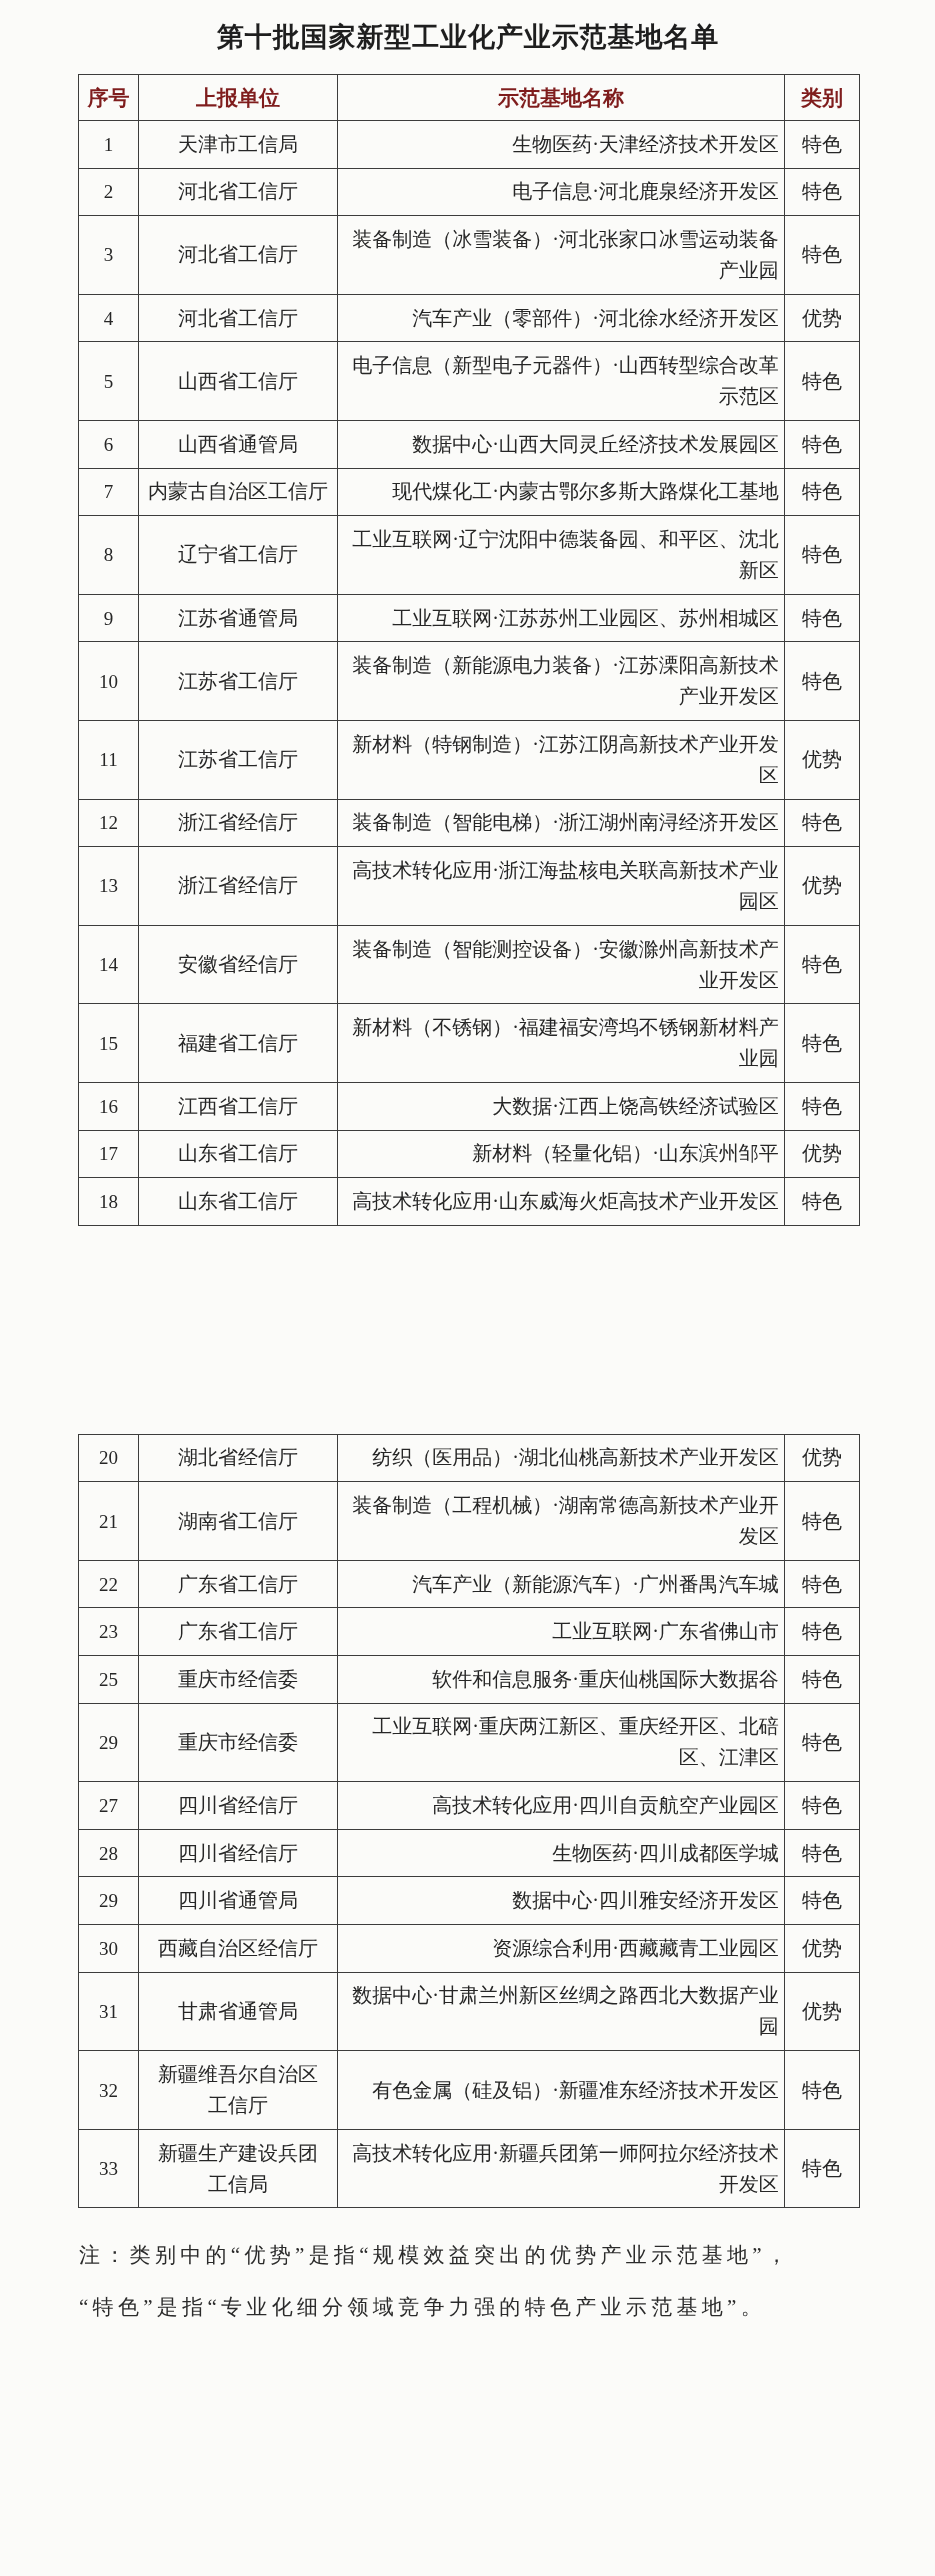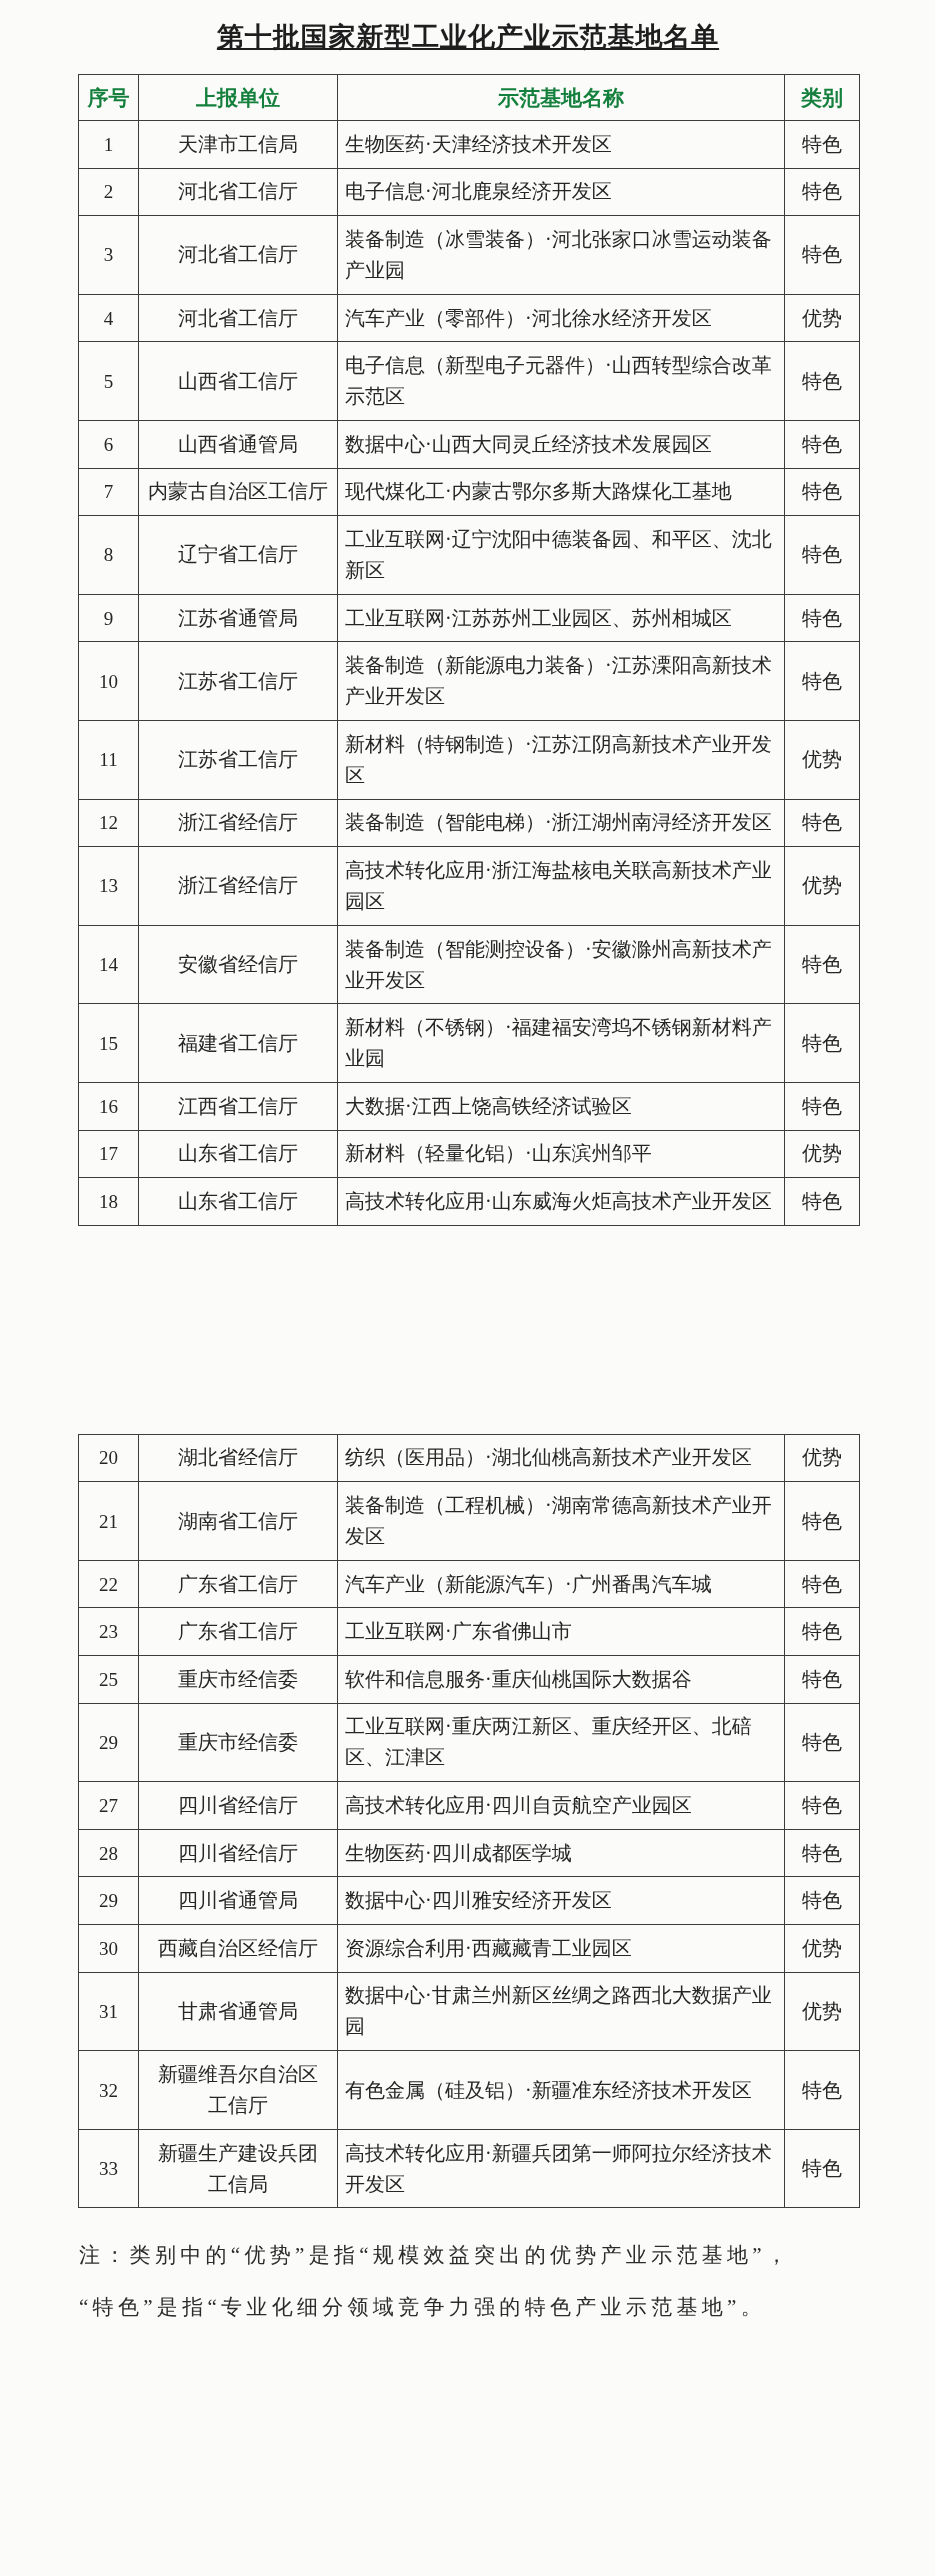--- a/index.html
+++ b/index.html
@@ -21,52 +21,51 @@
     letter-spacing: 10.4px;
     color: #2b2b2b;
   }
   .title {
     margin: 19px 78px 0 78px;
     text-align: center;
     font-weight: bold;
     font-size: 27px;
     letter-spacing: 0.9px;
     color: #1e1e1e;
-    text-decoration: underline;
   }
   table.bases {
     border-collapse: collapse;
     table-layout: fixed;
     margin-left: 78px;
     width: 782px;
     background: transparent;
   }
   table.bases.first { margin-top: 19px; }
   table.bases.second { margin-top: 208px; }
   .bases th, .bases td {
     border: 1.7px solid #3c3c3c;
     overflow: hidden;
   }
   .bases th {
     font-family: "Liberation Sans", "DejaVu Sans", sans-serif;
     font-weight: bold;
     font-size: 21px;
     height: 43px;
     text-align: center;
-    color: #15803d;
+    color: #7f1d1d;
   }
   .bases td {
     font-size: 20px;
     line-height: 31px;
     padding: 7.8px 3.5px;
     vertical-align: middle;
   }
   td.c-no   { text-align: center; font-size: 19px; }
   td.c-unit { text-align: center; padding: 7.8px 1.7px; white-space: pre-line; }
-  td.c-base { text-align: left; padding: 7.8px 5.2px 7.8px 7px; margin-top: 36px; }
+  td.c-base { text-align: right; padding: 7.8px 5.2px 7.8px 7px; margin-top: 36px; }
   td.c-cat  { text-align: center; }
   .note {
     margin: 21px 52px 0 79px;
     font-size: 21px;
     line-height: 52px;
     letter-spacing: 4.3px;
     color: #2b2b2b;
     font-family: Liberation Serif, serif;
   }
 </style>

